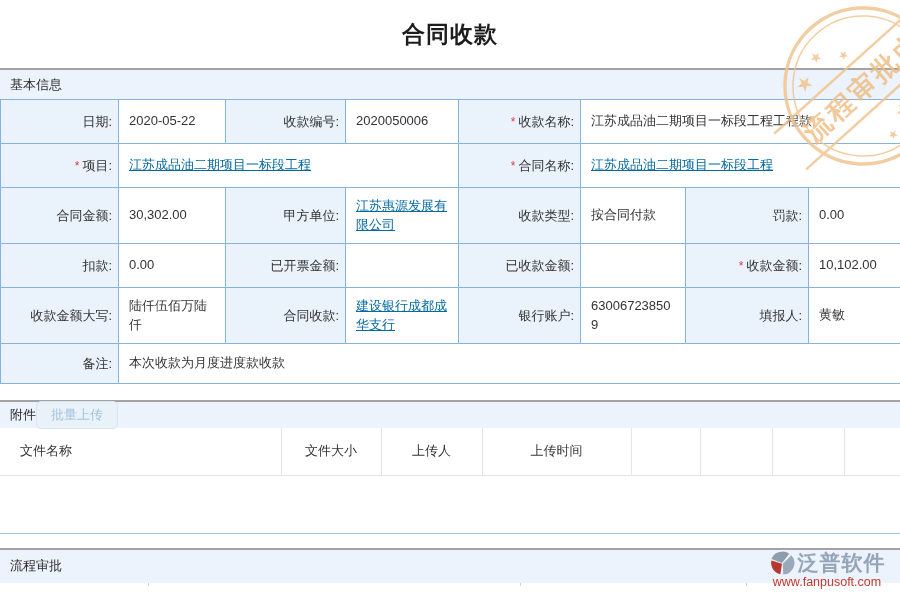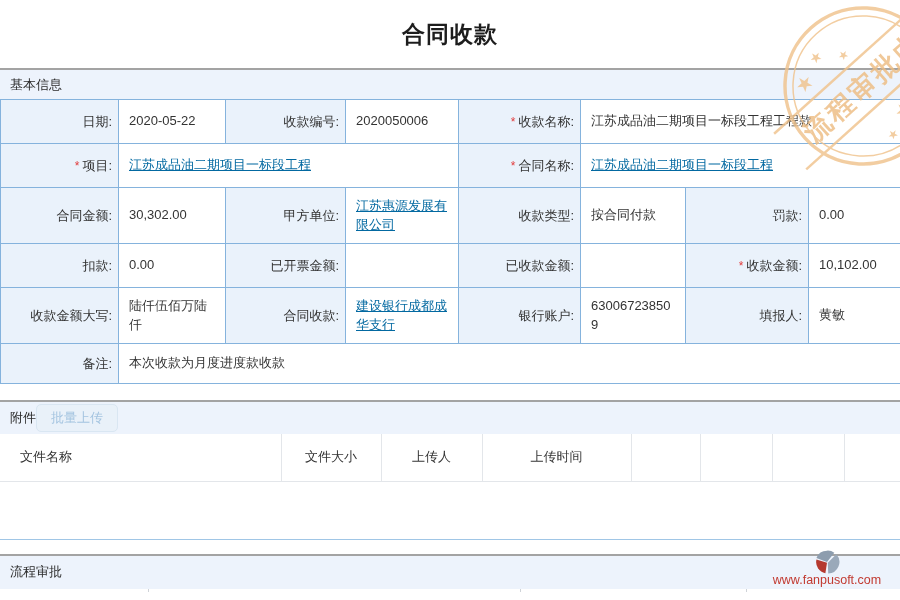--- a/index.html
+++ b/index.html
@@ -7,21 +7,21 @@
   body { font-family:"Liberation Sans","DejaVu Sans",sans-serif; color:#333; }
   .page { position:relative; width:900px; height:600px; background:#fff; overflow:hidden; }
 
   
   .title-bar { height:68px; display:flex; align-items:center; justify-content:center; }
   .page-title { font-size:23px; font-weight:bold; color:#1d1d1d; letter-spacing:1px; }
 
   
   .section-bar { border-top:2px solid #a3a3a3; background:#edf3fc; display:flex; align-items:center; padding-left:10px; font-size:13px; color:#2b2b2b; }
   .bar-basic { height:31px; }
-  .bar-attach { height:34px; }
+  .bar-attach { height:28px; }
   .bar-flow { height:35px; }
 
   
   table.form { width:900px; table-layout:fixed; border-collapse:collapse; }
   table.form td { border:1px solid #85b3dd; font-size:13px; vertical-align:middle; overflow:hidden; }
   table.form td.lbl { background:#eaf2fb; text-align:right; padding:2px 6px 2px 2px; color:#333; }
   table.form td.val { background:#fff; text-align:left; padding:2px 8px 2px 10px; color:#333; word-break:break-all; line-height:1.45; }
   .req { color:#e23b3b; margin-right:3px; font-size:12px; }
   a.lnk { color:#0369a1; text-decoration:underline; cursor:pointer; }
   tr.h44 { height:44px; } tr.h56 { height:56px; } tr.h40 { height:40px; }
@@ -189,17 +189,18 @@
     </g>
   </svg>
 
   <div class="logo">
     <div class="logo-row">
       <svg width="26" height="26" viewBox="0 0 32 32">
         <path d="M16 2 A14 14 0 0 0 3 11 L16 16 L25 4.5 A14 14 0 0 0 16 2 Z" fill="#8d9dae"></path>
         <path d="M3 13 A14 14 0 0 0 14 29.8 L16 17 Z" fill="#b5392f"></path>
         <path d="M17.5 30 A14 14 0 0 0 27.5 6.5 L17 17 Z" fill="#9aa9ba"></path>
       </svg>
+      <span class="logo-name">泛普软件</span>
     </div>
     <div class="logo-url">www.fanpusoft.com</div>
   </div>
 
 </div>
 
 </body></html>

